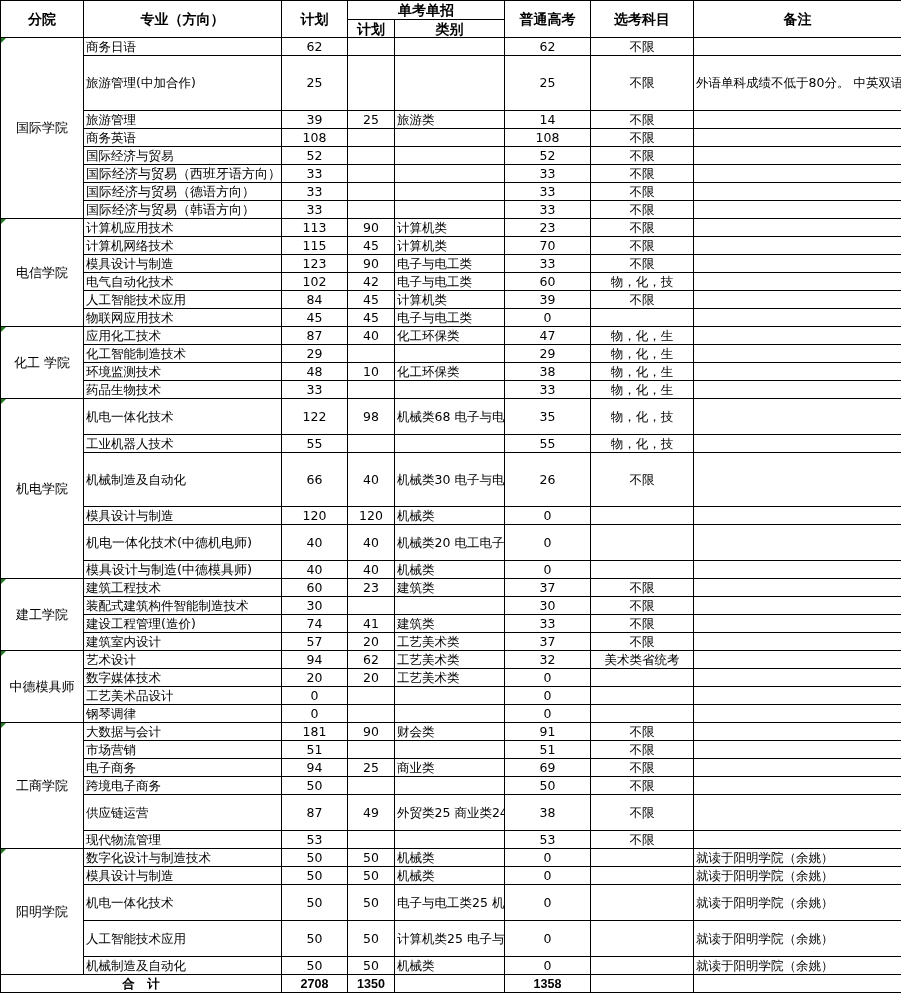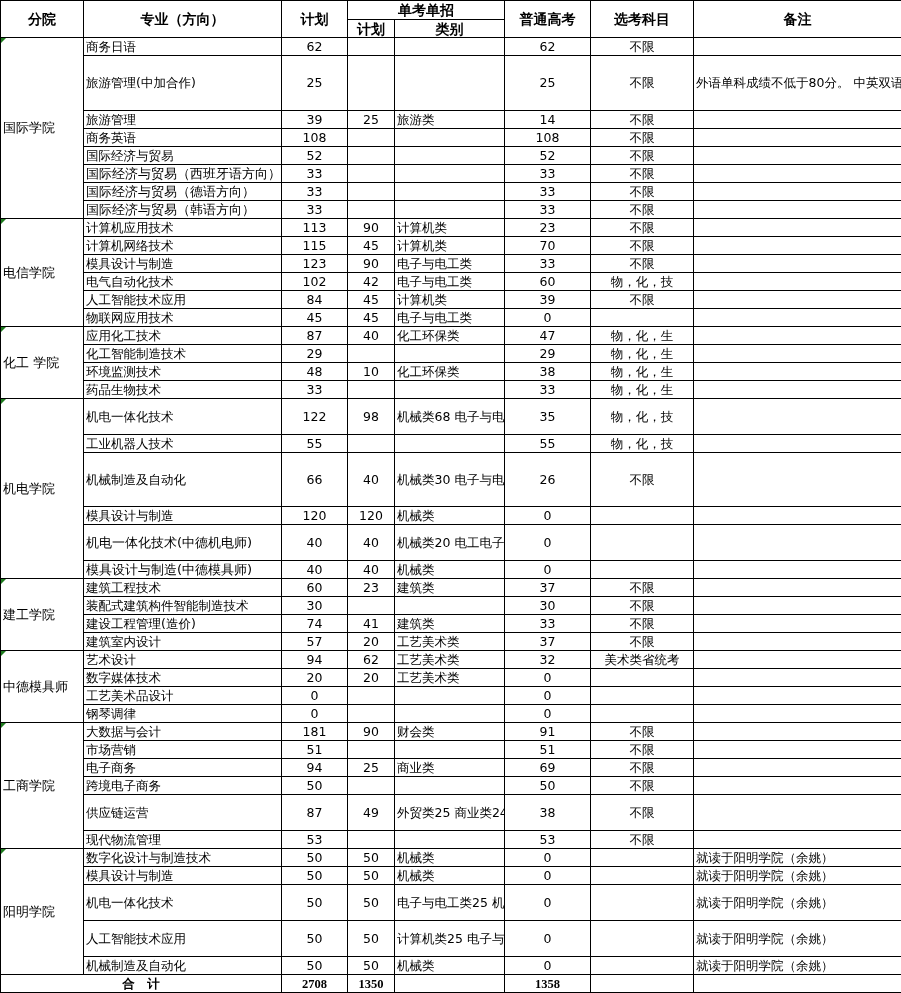--- a/index.html
+++ b/index.html
@@ -16,25 +16,25 @@
     border: 1px solid #000;
     padding: 0 2px;
     overflow: hidden;
     white-space: nowrap;
     line-height: 16px;
   }
   th { font-weight: bold; font-size: 14px; text-align: center; }
   th.sub { border-top: 1px solid #000; }
   td.c { text-align: center; }
   td.l { text-align: left; }
-  td.dept { font-size: 13px; margin-left: 47px; }
+  td.dept { text-align: center; font-size: 13px; margin-left: 47px; }
   td.sm { font-size: 13px; }
   td.multi { white-space: pre-line; line-height: 16px; }
   td.note { white-space: pre-line; font-size: 12.5px; }
-  tr.total td { font-weight: bold; text-align: center; font-family: Liberation Serif, serif; }
+  tr.total td { font-weight: bold; text-align: center; font-family: Liberation Sans, sans-serif; }
   .marker { position: relative; }
   .marker::before {
     content: ""; position: absolute; left: 0; top: 0;
     border-top: 5px solid #1e7b1e; border-right: 5px solid transparent;
   }
 </style>
 </head>
 <body>
 
 <table class="sheet">

